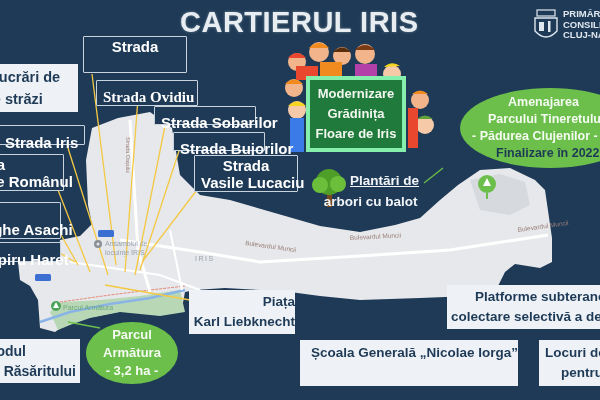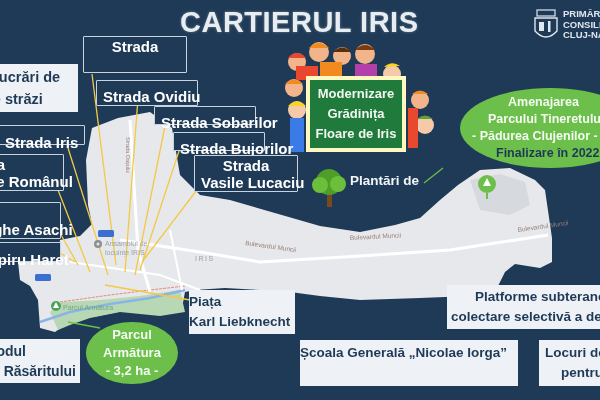--- a/index.html
+++ b/index.html
@@ -4,23 +4,23 @@
 <style>
   * { box-sizing: border-box; margin: 0; padding: 0; }
   html, body { width: 600px; height: 400px; overflow: hidden; }
   body { background: #1e3a56; font-family: "Liberation Sans", "DejaVu Sans", sans-serif; position: relative; color: #fff; }
   .title { position: absolute; left: 180px; top: 6px; font-size: 29px; font-weight: bold; color: #e8edf2; letter-spacing: 0.5px; text-shadow: 0 0 3px rgba(255,255,255,0.35); white-space: nowrap; }
   .logo { position: absolute; left: 533px; top: 9px; display: flex; align-items: flex-start; gap: 4px; }
   .logo-crest { width: 26px; height: 34px; }
   .logo-text { font-size: 9.5px; font-weight: bold; color: #dfe6ee; line-height: 10.5px; white-space: nowrap; }
   svg.map { position: absolute; left: 0; top: 0; }
   .label-dark { position: absolute; border: 1.5px solid #c9d3de; border-radius: 1px; background: #1e3a56; color: #fff; font-weight: bold; font-size: 15px; text-align: center; line-height: 18px; white-space: nowrap; padding: 8px 6px; }
-  .label-light { position: absolute; background: #eef2f6; color: #1e3a56; font-weight: bold; text-align: left; white-space: nowrap; }
+  .label-light { position: absolute; background: #eef2f6; color: #1e3a56; font-weight: bold; text-align: right; white-space: nowrap; }
   .oval { position: absolute; background: #6cbf4a; border-radius: 50%; text-align: center; font-weight: bold; color: #f4fbf1; white-space: nowrap; }
-  .board { position: absolute; left: 306px; top: 76px; width: 100px; height: 76px; background: #1f7a3c; border: 4px solid #fef9c3; text-align: center; font-weight: bold; font-size: 13px; line-height: 20px; padding-top: 4px; color: #f2f7ef; }
+  .board { position: absolute; left: 306px; top: 76px; width: 100px; height: 76px; background: #1f7a3c; border: 4px solid #86efac; text-align: center; font-weight: bold; font-size: 13px; line-height: 20px; padding-top: 4px; color: #f2f7ef; }
   .tree-text { position: absolute; left: 344px; top: 170px; font-size: 13.5px; font-weight: bold; color: #f2f5f8; line-height: 21px; text-align: center; white-space: nowrap; }
 </style>
 </head>
 <body>
 
 <svg class="map" width="600" height="400">
 
   <path d="M92,128 L118,118 L150,112 L172,128 L180,175 L200,195 L230,200 L320,226 L360,232 L395,225 L420,218 L440,200 L458,185 L480,170 L510,168 L535,180 L545,190 L552,238 L552,262 L540,268 L515,264 L505,272 L498,286 L470,296 L420,298 L360,300 L320,296 L290,292 L260,290 L225,288 L195,290 L185,292 L182,308 L160,312 L128,310 L98,316 L72,320 L55,332 L40,328 L38,300 L30,286 L20,280 L18,262 L42,262 L58,256 L60,240 L80,236 L92,224 L88,205 L86,160 Z" fill="#e6e8eb"></path>
 
   <path d="M50,312 L62,302 L100,300 L140,296 L180,290 L185,312 L160,316 L120,312 L90,318 L70,325 L58,330 Z" fill="#b8d8b5"></path>
@@ -129,21 +129,21 @@
 </div>
 
 <div class="label-light" style="left:-14px; top:64px; width:92px; height:48px; font-size:14.5px; line-height:22px; padding-top:2px; text-align:left; padding-left:4px;">
   <div style="margin-left:0">Lucrări de</div>
   <div style="margin-left:-60px">întreținere străzi</div>
 </div>
 
 <div class="label-dark" style="left:83px; top:36px; width:104px; height:37px; line-height:17px; padding-top:1px;">
   <div>Strada</div>
 </div>
-<div class="label-dark" style="left:96px; top:80px; width:102px; height:26px; line-height:16px;">
+<div class="label-dark" style="left:96px; top:80px; width:102px; height:26px; line-height:16px;font-family:Liberation Serif, serif;">
   <div>Strada Ovidiu</div>
 </div>
 <div class="label-dark" style="left:154px; top:106px; width:102px; height:19px; line-height:16px;">
   <div>Strada Sobarilor</div>
 </div>
 <div class="label-dark" style="left:173px; top:132px; width:92px; height:19px; line-height:16px;">
   <div>Strada Bujorilor</div>
 </div>
 <div class="label-dark" style="left:194px; top:155px; width:104px; height:37px; line-height:17px; padding-top:1px;">
   <div>Strada</div>
@@ -164,21 +164,22 @@
   <div>Strada Spiru Haret</div>
 </div>
 
 <div class="board">
   <div>Modernizare</div>
   <div>Grădinița</div>
   <div>Floare de Iris</div>
 </div>
 
 <div class="tree-text">
-  <div style="padding-left:6px;">Plantări de</div>
+  <div style="padding-left:6px;text-decoration:underline;">Plantări de</div>
+  <div style="margin-left:-22px;">arbori cu balot</div>
 </div>
 
 <div class="oval" style="left:460px; top:88px; width:180px; height:80px; font-size:12.5px; line-height:17px; padding-top:6px; text-align:left; padding-left:18px;">
   <div style="padding-left:30px;">Amenajarea</div>
   <div style="padding-left:10px;">Parcului Tineretului</div>
   <div style="margin-left:-6px;">- Pădurea Clujenilor - 34 ha -</div>
   <div style="color:#1e3a56; padding-left:18px;">Finalizare în 2022</div>
 </div>
 
 <div class="oval" style="left:86px; top:322px; width:92px; height:62px; font-size:13px; line-height:18px; padding-top:4px;">

